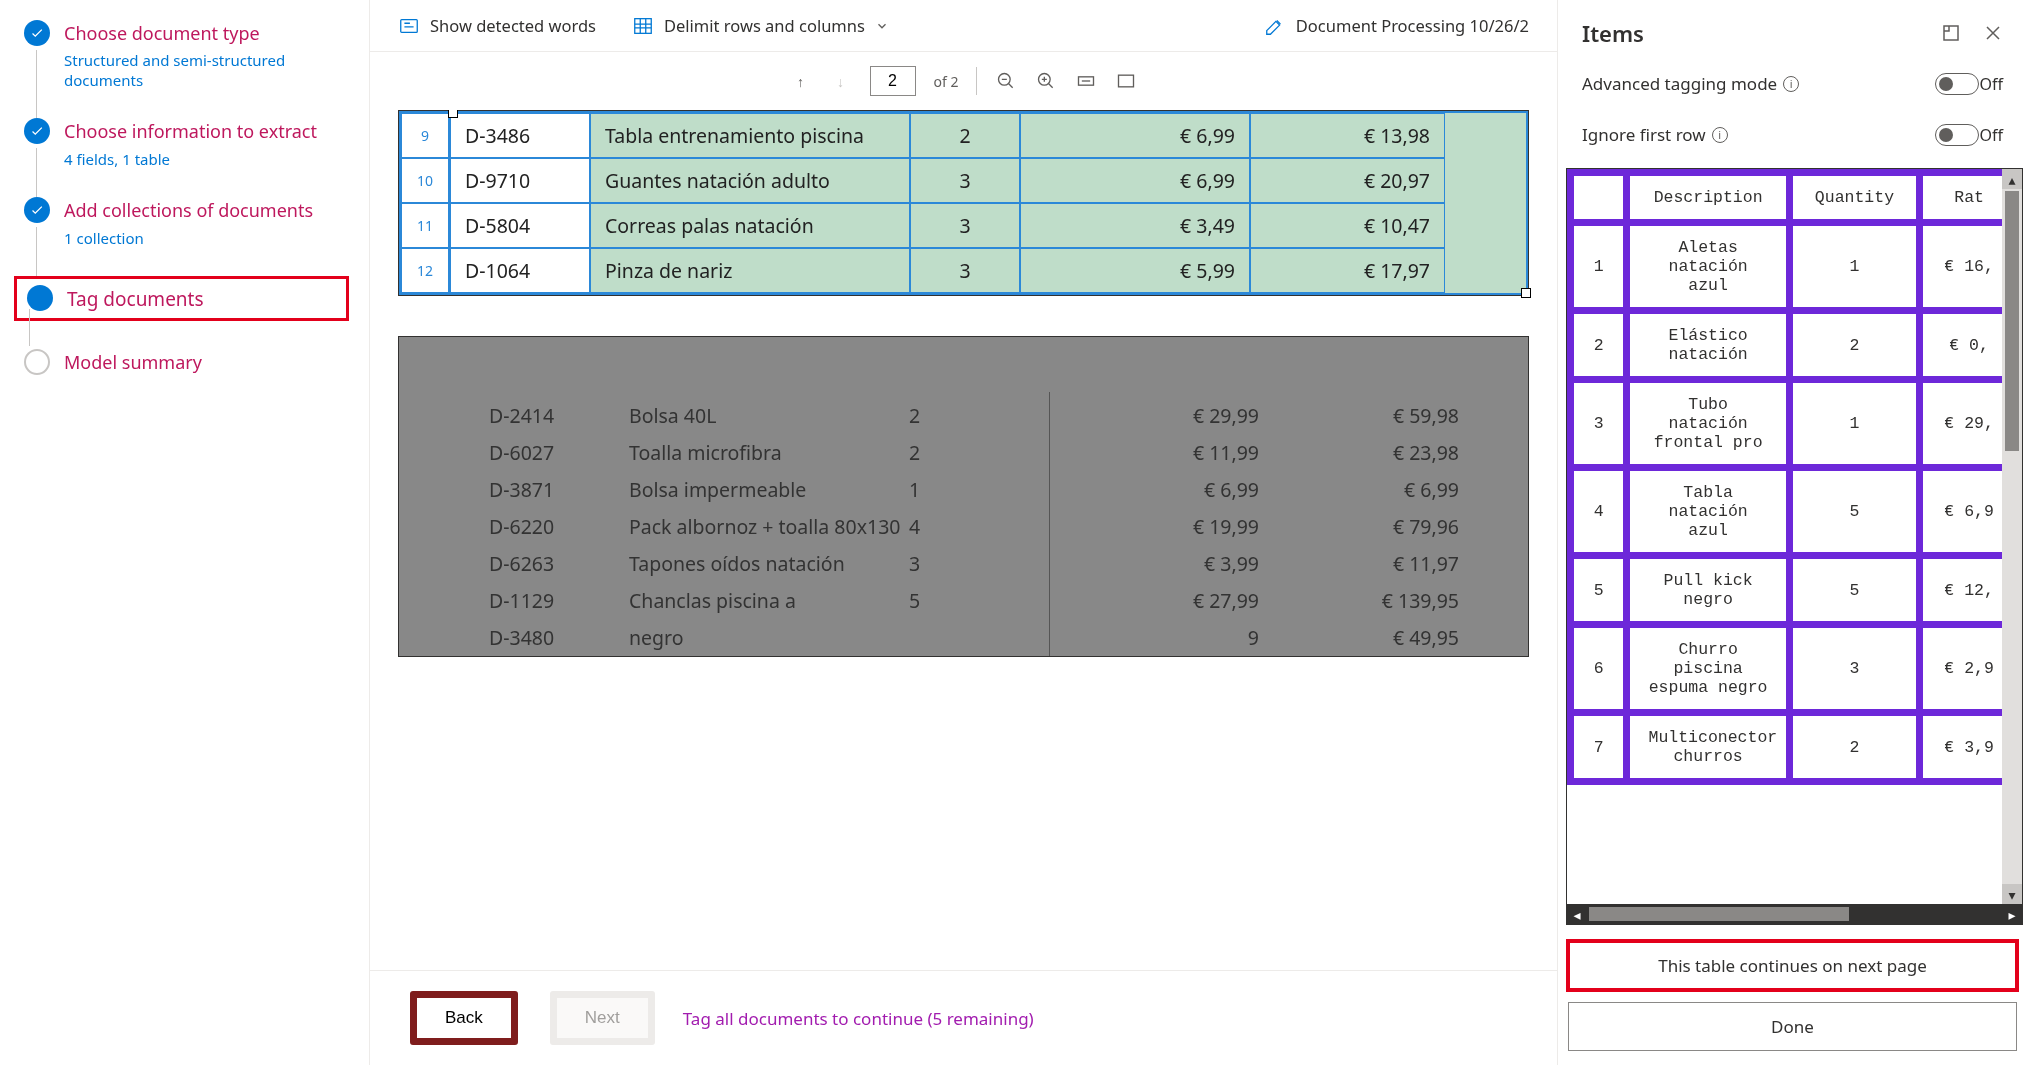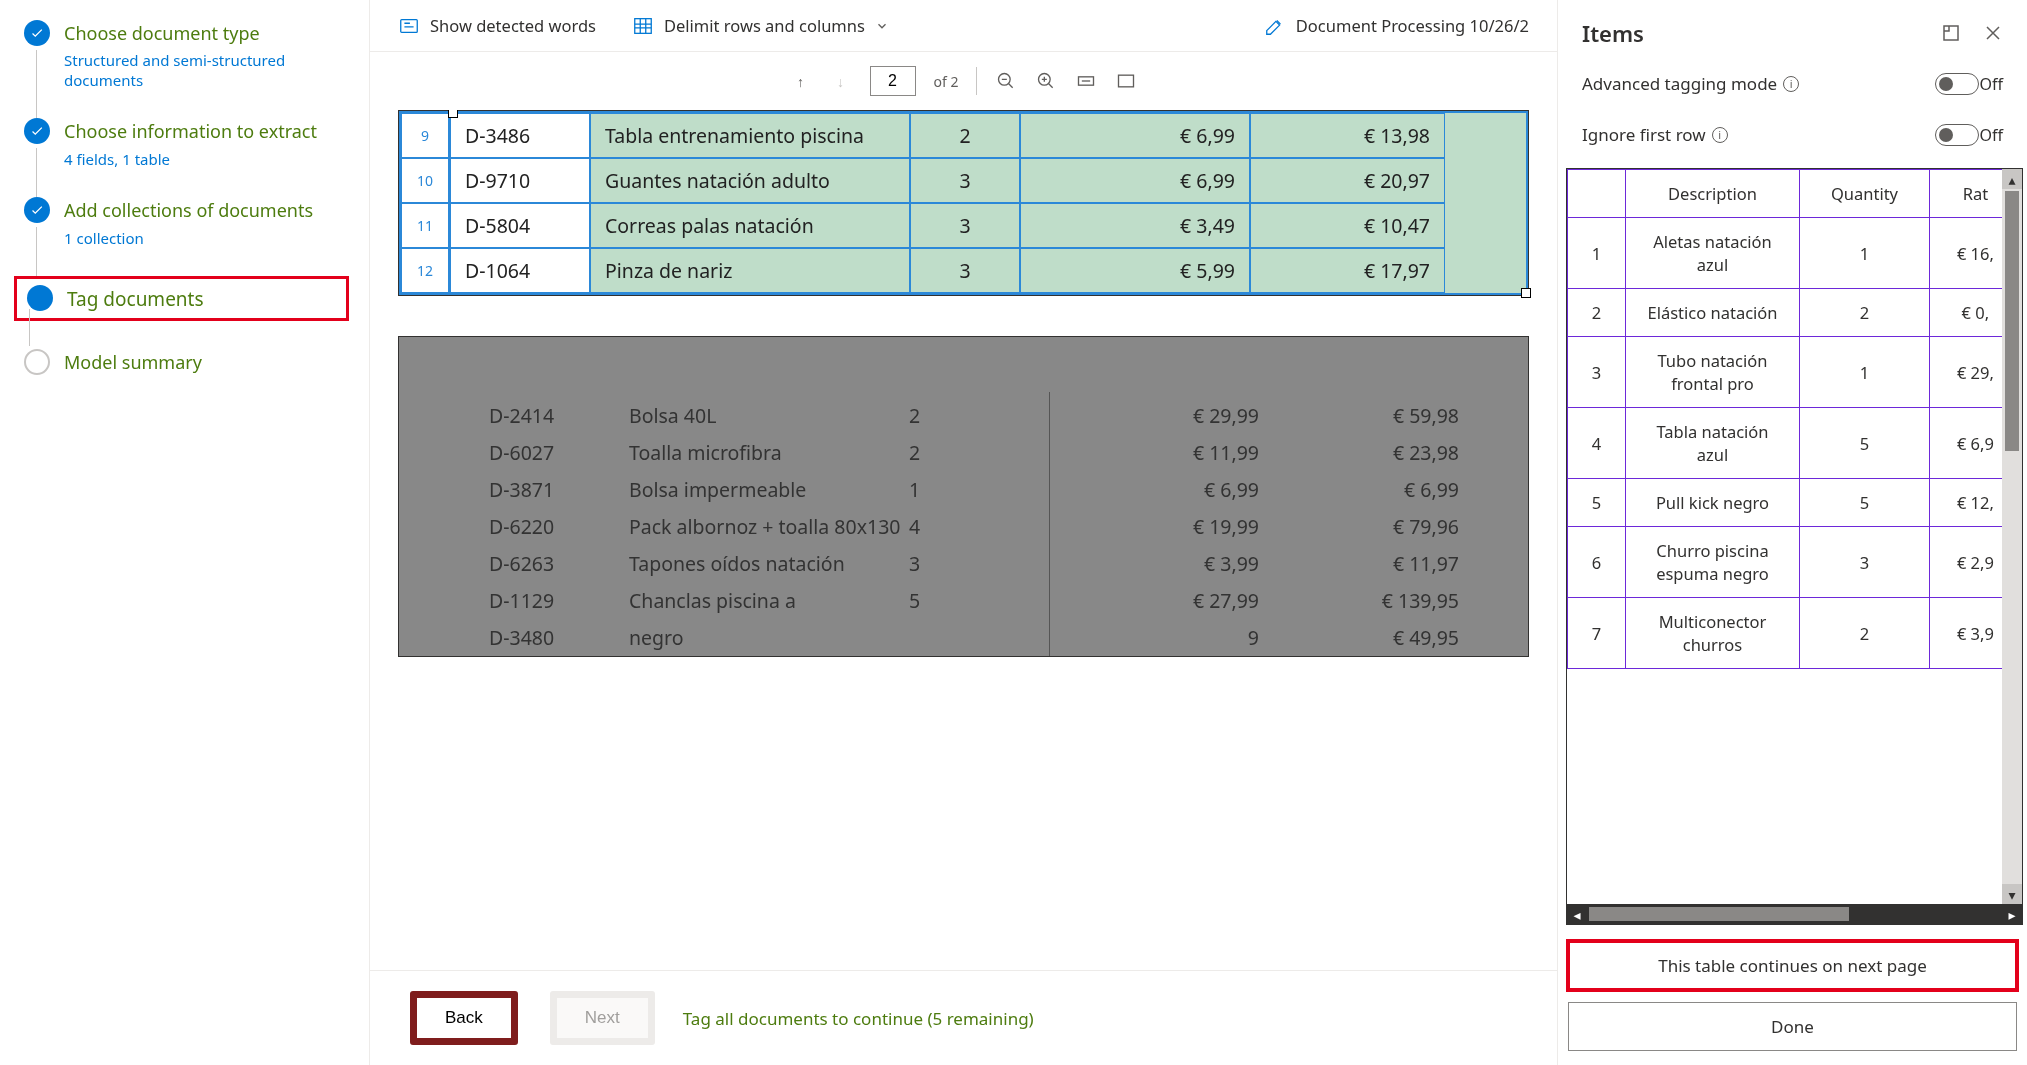--- a/index.html
+++ b/index.html
@@ -32,21 +32,21 @@
 .step-bullet {
   width:26px; height:26px; border-radius:50%;
   flex-shrink:0; margin-right:14px;
   display:flex; align-items:center; justify-content:center;
 }
 .step-bullet.done { background:#0078d4; color:#fff; }
 .step-bullet.active { background:#0078d4; }
 .step-bullet.pending { border:2px solid #c8c6c4; }
 .step-bullet svg { width:14px; height:14px; fill:#fff; }
 .step-body { padding-top:2px; }
-.step-title { font-size:18px; color:#4d7c0f; line-height:1.3; }
+.step-title { font-size:18px; color:#be185d; line-height:1.3; }
 .step-sub { color:#0078d4; font-size:15px; margin-top:6px; line-height:1.3;}
 .step-item.highlight {
   border:3px solid #e3001b; padding:6px 10px; margin-left:-10px;
 }
 .step-item.highlight .step-title { font-size:19px; }
 
 
 .main { flex:1; display:flex; flex-direction:column; position:relative; min-width:0;}
 .topbar {
   display:flex; align-items:center; justify-content:space-between;
@@ -99,40 +99,40 @@
   box-shadow:0 4px 14px rgba(0,0,0,.25); padding:14px 22px; display:flex; align-items:center; gap:14px;
   font-size:16.5px;
 }
 
 .footer {
   border-top:1px solid #edebe9; padding:20px 28px; display:flex; align-items:center; gap:20px;
   background:#fff;
 }
 .btn { border:7px solid #7f1d1d; background:#fff; padding:10px 28px; font-size:17px; border-radius:3px; cursor:pointer;margin-left:12px;}
 .btn.disabled { color:#a19f9d; border-color:#edebe9; background:#faf9f8; cursor:default;}
-.footer-status { color:#4d7c0f; font-size:17px; margin-left:8px;}
+.footer-status { color:#a21caf; font-size:17px; margin-left:8px;}
 
 
 .rpanel { width:470px; border-left:1px solid #edebe9; display:flex; flex-direction:column;}
 .rp-head { display:flex; align-items:center; justify-content:space-between; padding:18px 24px 10px 24px;}
 .rp-title { font-size:22px; font-weight:600;}
 .rp-head-icons { display:flex; gap:22px;}
 .rp-head-icons .ic { width:20px;height:20px; cursor:pointer; color:#605e5c; display:inline-flex;align-items:center;justify-content:center;}
 .rp-toggle-row { display:flex; align-items:center; justify-content:space-between; padding:14px 24px;}
 .rp-toggle-row .label { font-size:17px; display:flex; align-items:center; gap:6px;}
 .info-icon { width:16px;height:16px;border:1px solid #605e5c;border-radius:50%;font-size:11px; display:inline-flex;align-items:center;justify-content:center; color:#605e5c;}
 .toggle { display:flex; align-items:center; }
 .toggle .track { width:44px;height:22px;border:1px solid #605e5c;border-radius:11px;position:relative;}
 .toggle .knob { width:14px;height:14px;background:#605e5c;border-radius:50%; position:absolute; left:3px; top:3px;}
 .toggle .state { font-size:16px;}
 
 .rp-table-wrap { flex:1; overflow:hidden; border:1px solid #323130; margin:8px 4px 6px 8px; position:relative; background:#fff;}
 .rp-scroll { overflow:auto; height:100%;}
 .rt { border-collapse:collapse; width:100%; white-space:nowrap;}
-.rt th, .rt td { border:1px solid #6d28d9; padding:12px 18px; text-align:center; font-size:16.5px;}
+.rt th, .rt td { border:7px solid #6d28d9; padding:12px 18px; text-align:center; font-size:16.5px;font-family:Liberation Mono, monospace;}
 .rt th { color:#323130; font-weight:400; background:#fff;}
 .rt td.desc { white-space:normal; max-width:140px;}
 .vscroll { position:absolute; right:0; top:0; bottom:20px; width:20px; background:#e1dfdd;}
 .vscroll .up,.vscroll .dn{height:20px;background:#c8c6c4;display:flex;align-items:center;justify-content:center;color:#323130;}
 .vscroll .thumb { position:absolute; left:3px; right:3px; top:22px; height:260px; background:#8a8886;}
 .hscroll { position:absolute; left:0; right:0; bottom:0; height:20px; background:#323130;}
 .hscroll .lf,.hscroll .rt2{width:20px;height:20px;background:#323130;color:#fff;display:flex;align-items:center;justify-content:center;position:absolute;top:0;}
 .hscroll .lf{left:0;} .hscroll .rt2{right:0;}
 .hscroll .thumb { position:absolute; top:3px; bottom:3px; left:22px; width:260px; background:#8a8886;}
 

